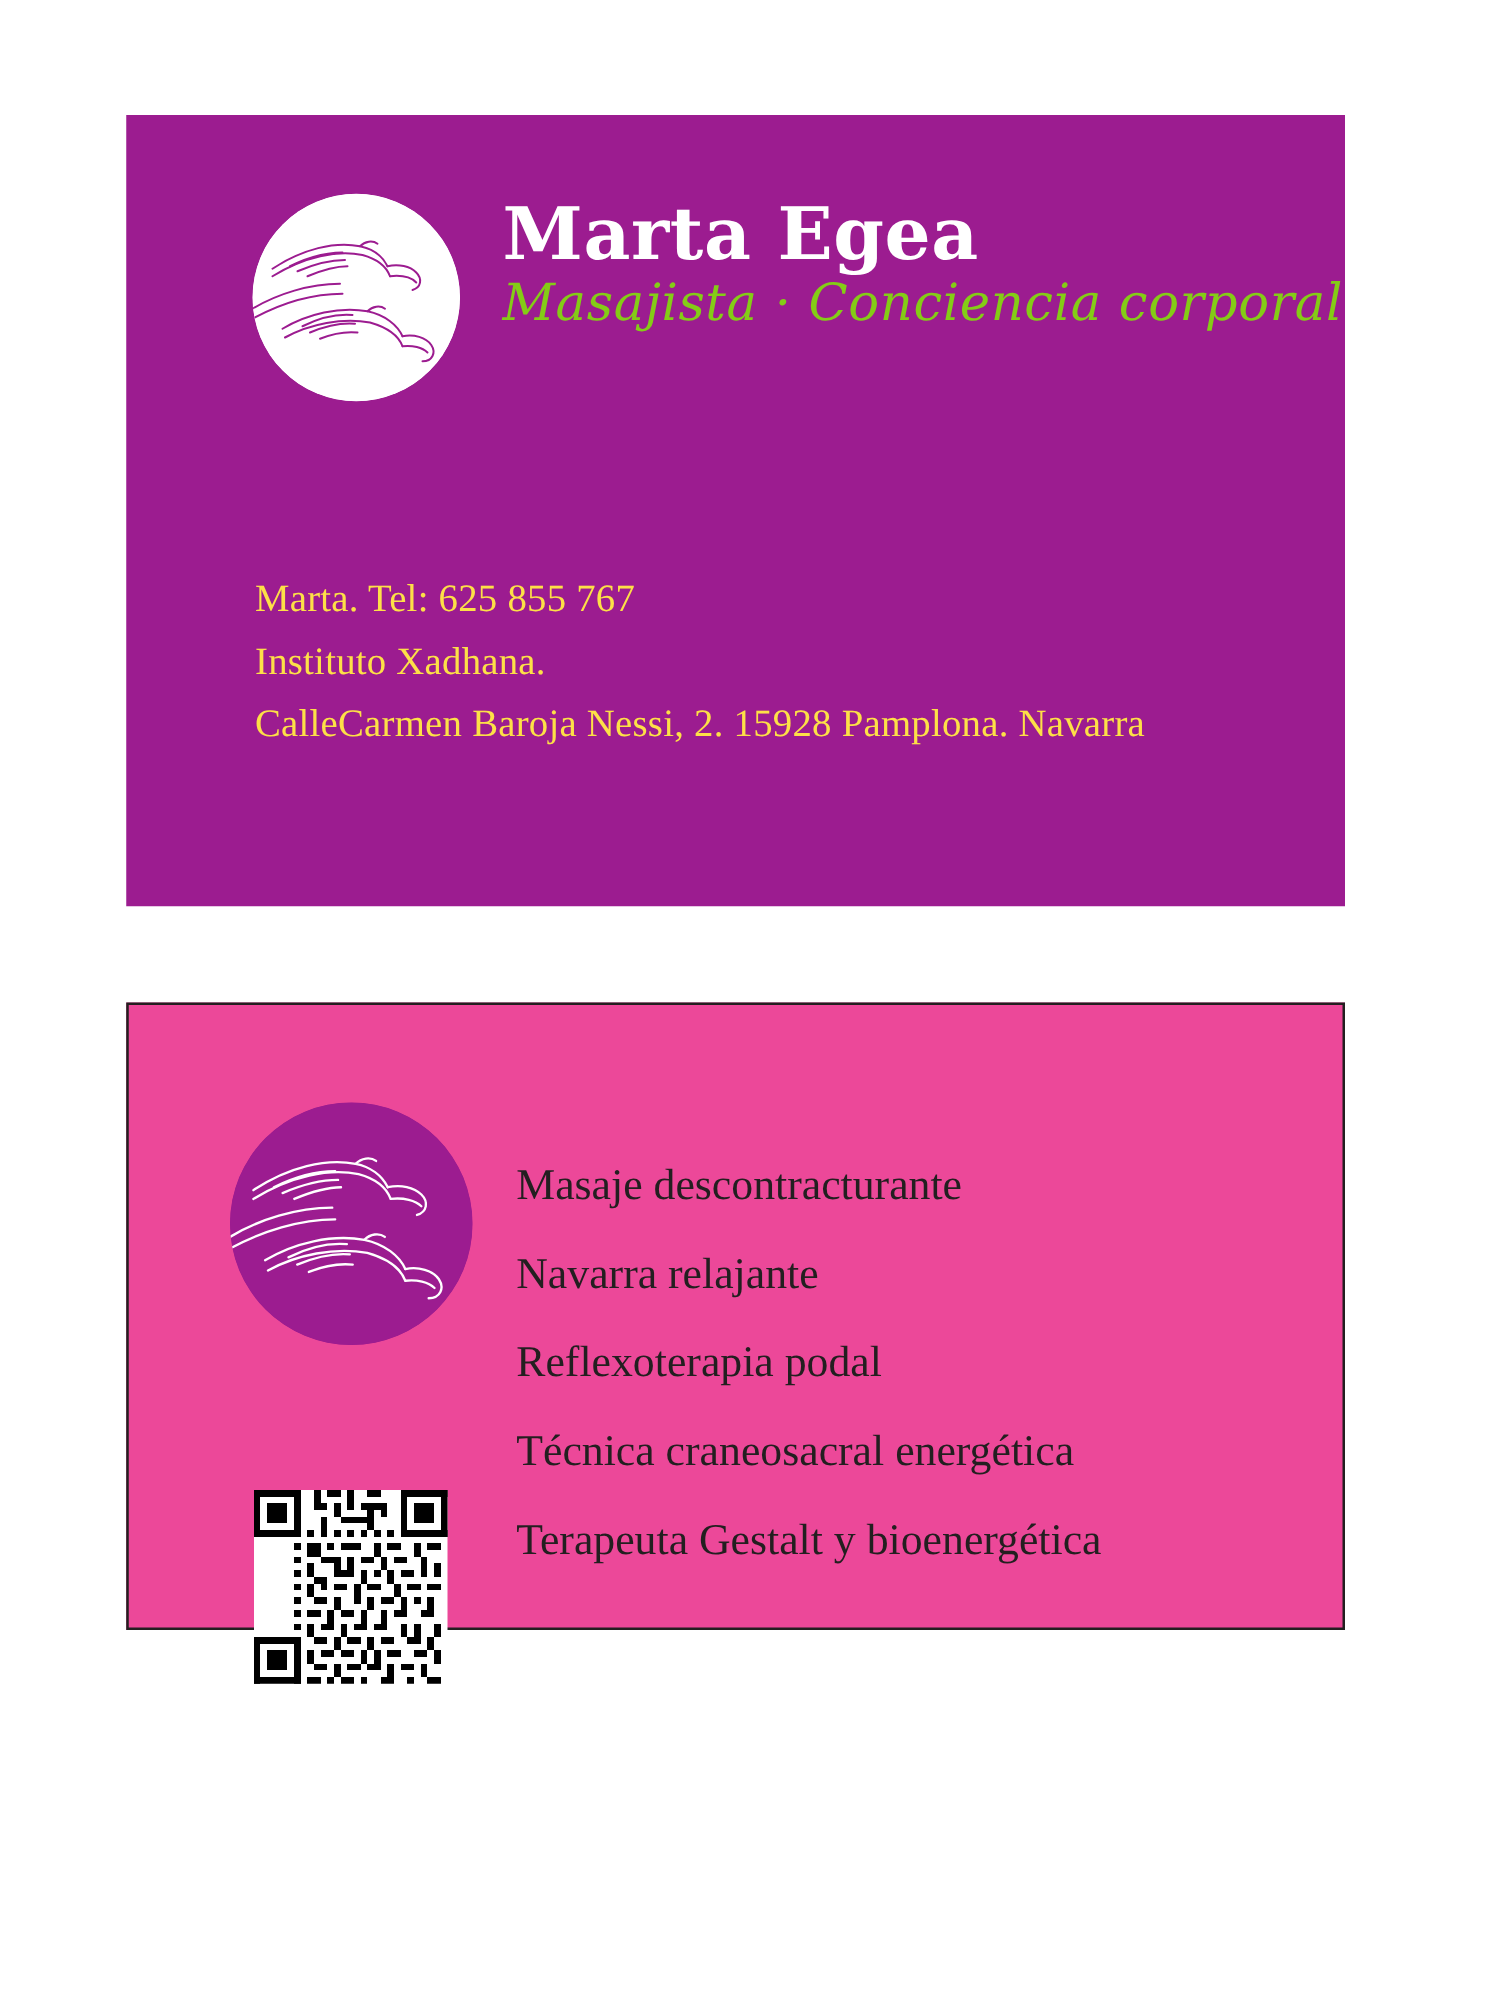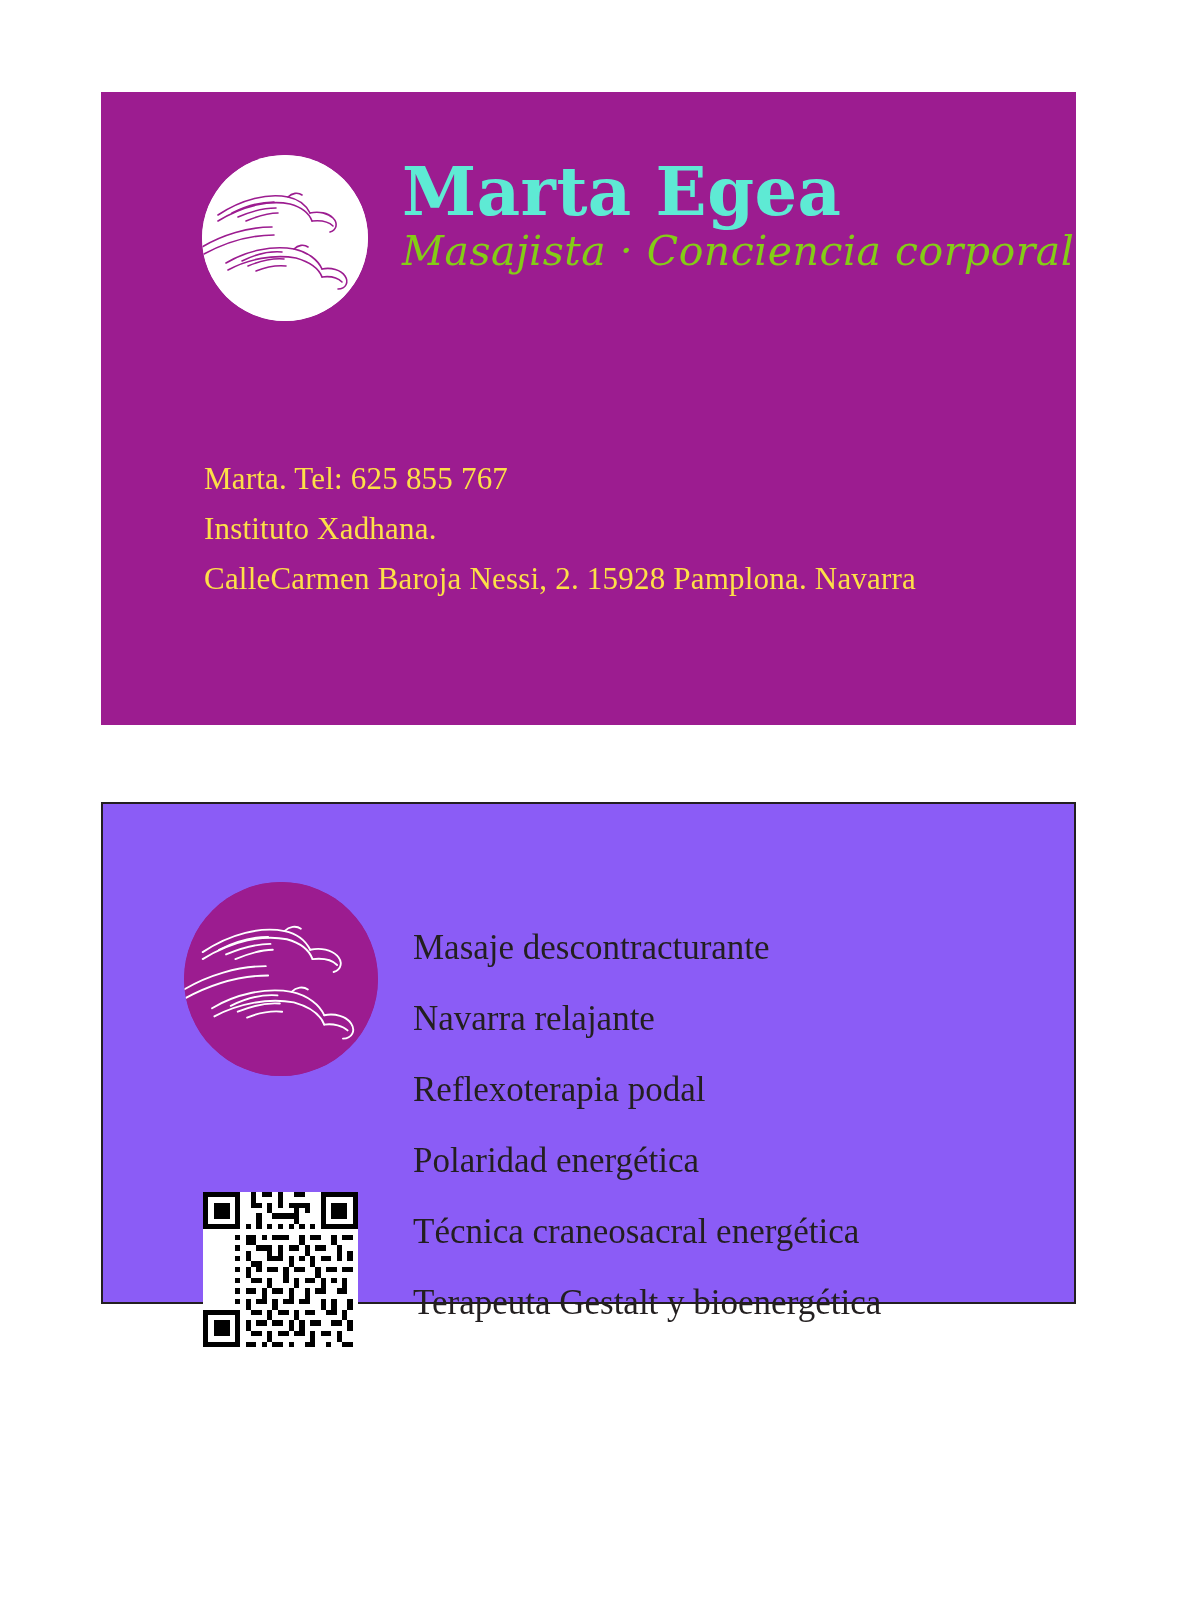--- a/index.html
+++ b/index.html
@@ -46,23 +46,23 @@
   }
 
   .brand-text {
     margin-left: 34px;
     padding-top: 4px;
   }
 
   .brand-name {
     font-family: "DejaVu Serif", serif;
     font-weight: bold;
-    font-size: 67px;
+    font-size: 58px;
     line-height: 0.98;
-    color: #5eead4;
+    color: #ffffff;
     letter-spacing: 0.5px;
     white-space: nowrap;
   }
 
   .brand-tagline {
     font-family: "DejaVu Serif", serif;
     font-style: italic;
     font-size: 41px;
     line-height: 1.1;
     color: #84cc16;
@@ -83,21 +83,21 @@
   }
   .contact-block div { white-space: nowrap; }
 
   
   .card-back {
     position: absolute;
     left: 101px;
     top: 802px;
     width: 975px;
     height: 502px;
-    background: #8b5cf6;
+    background: #ec4899;
     border: 2px solid #231f20;
     box-sizing: border-box;
   }
 
   .back-logo-circle {
     position: absolute;
     left: 81px;
     top: 78px;
     width: 194px;
     height: 194px;
@@ -342,18 +342,17 @@
           <rect x="23" y="28" width="1" height="1"></rect>
         <rect x="26" y="28" width="2" height="1"></rect>
       </g>
     </svg>
   </div>
 
   <div class="services">
     <div class="service-item">Masaje descontracturante</div>
     <div class="service-item">Navarra relajante</div>
     <div class="service-item">Reflexoterapia podal</div>
-    <div class="service-item">Polaridad energética</div>
     <div class="service-item">Técnica craneosacral energética</div>
     <div class="service-item">Terapeuta Gestalt y bioenergética</div>
   </div>
 
 </div>
 
 </body></html>

